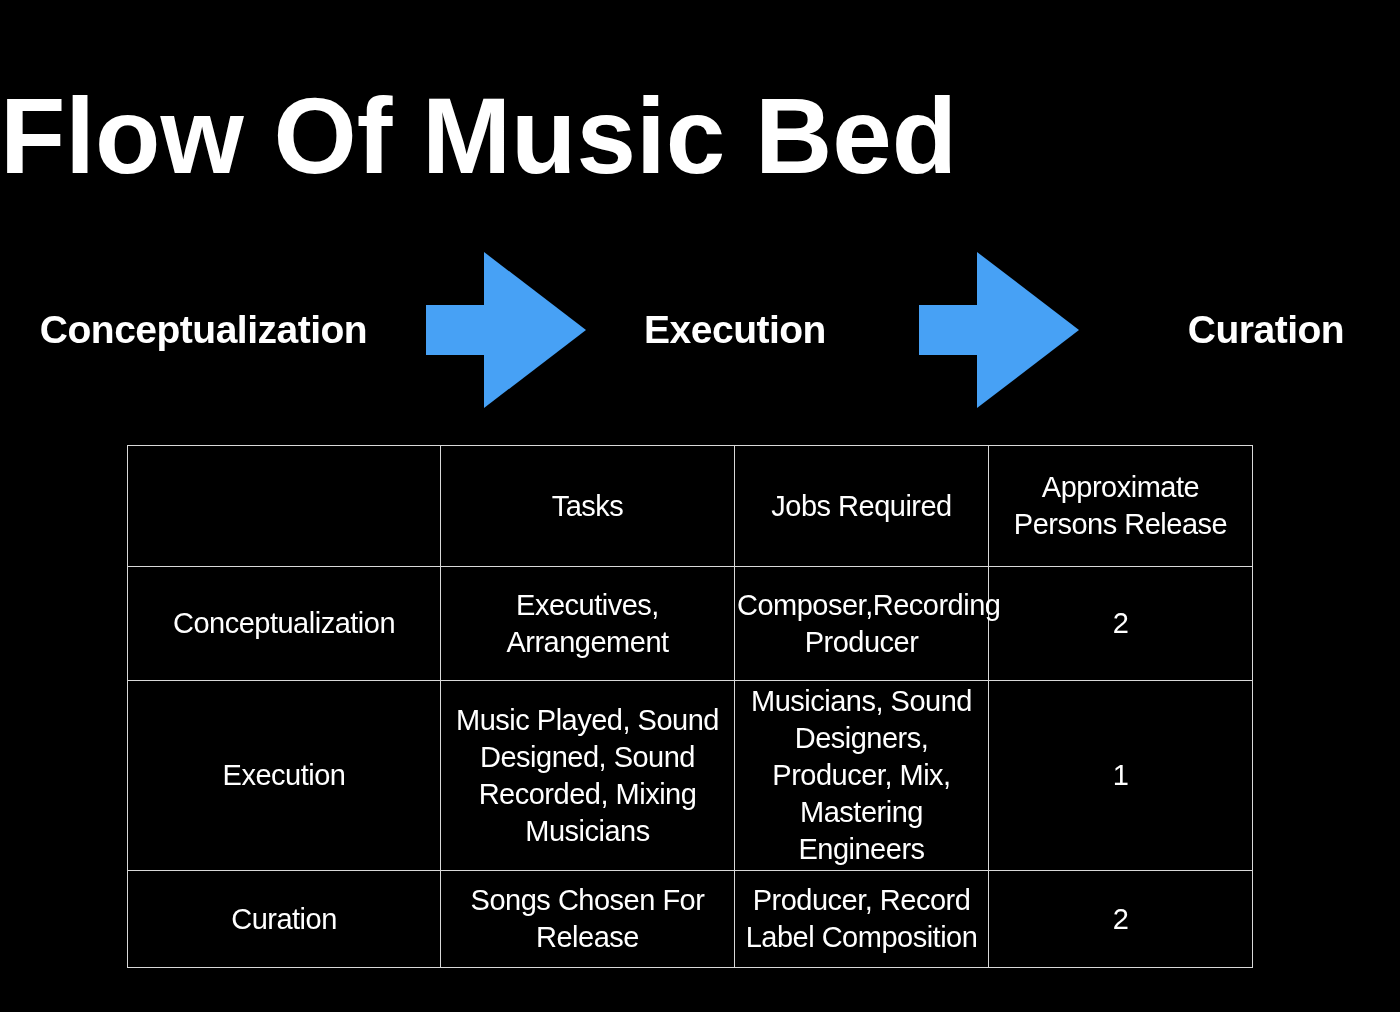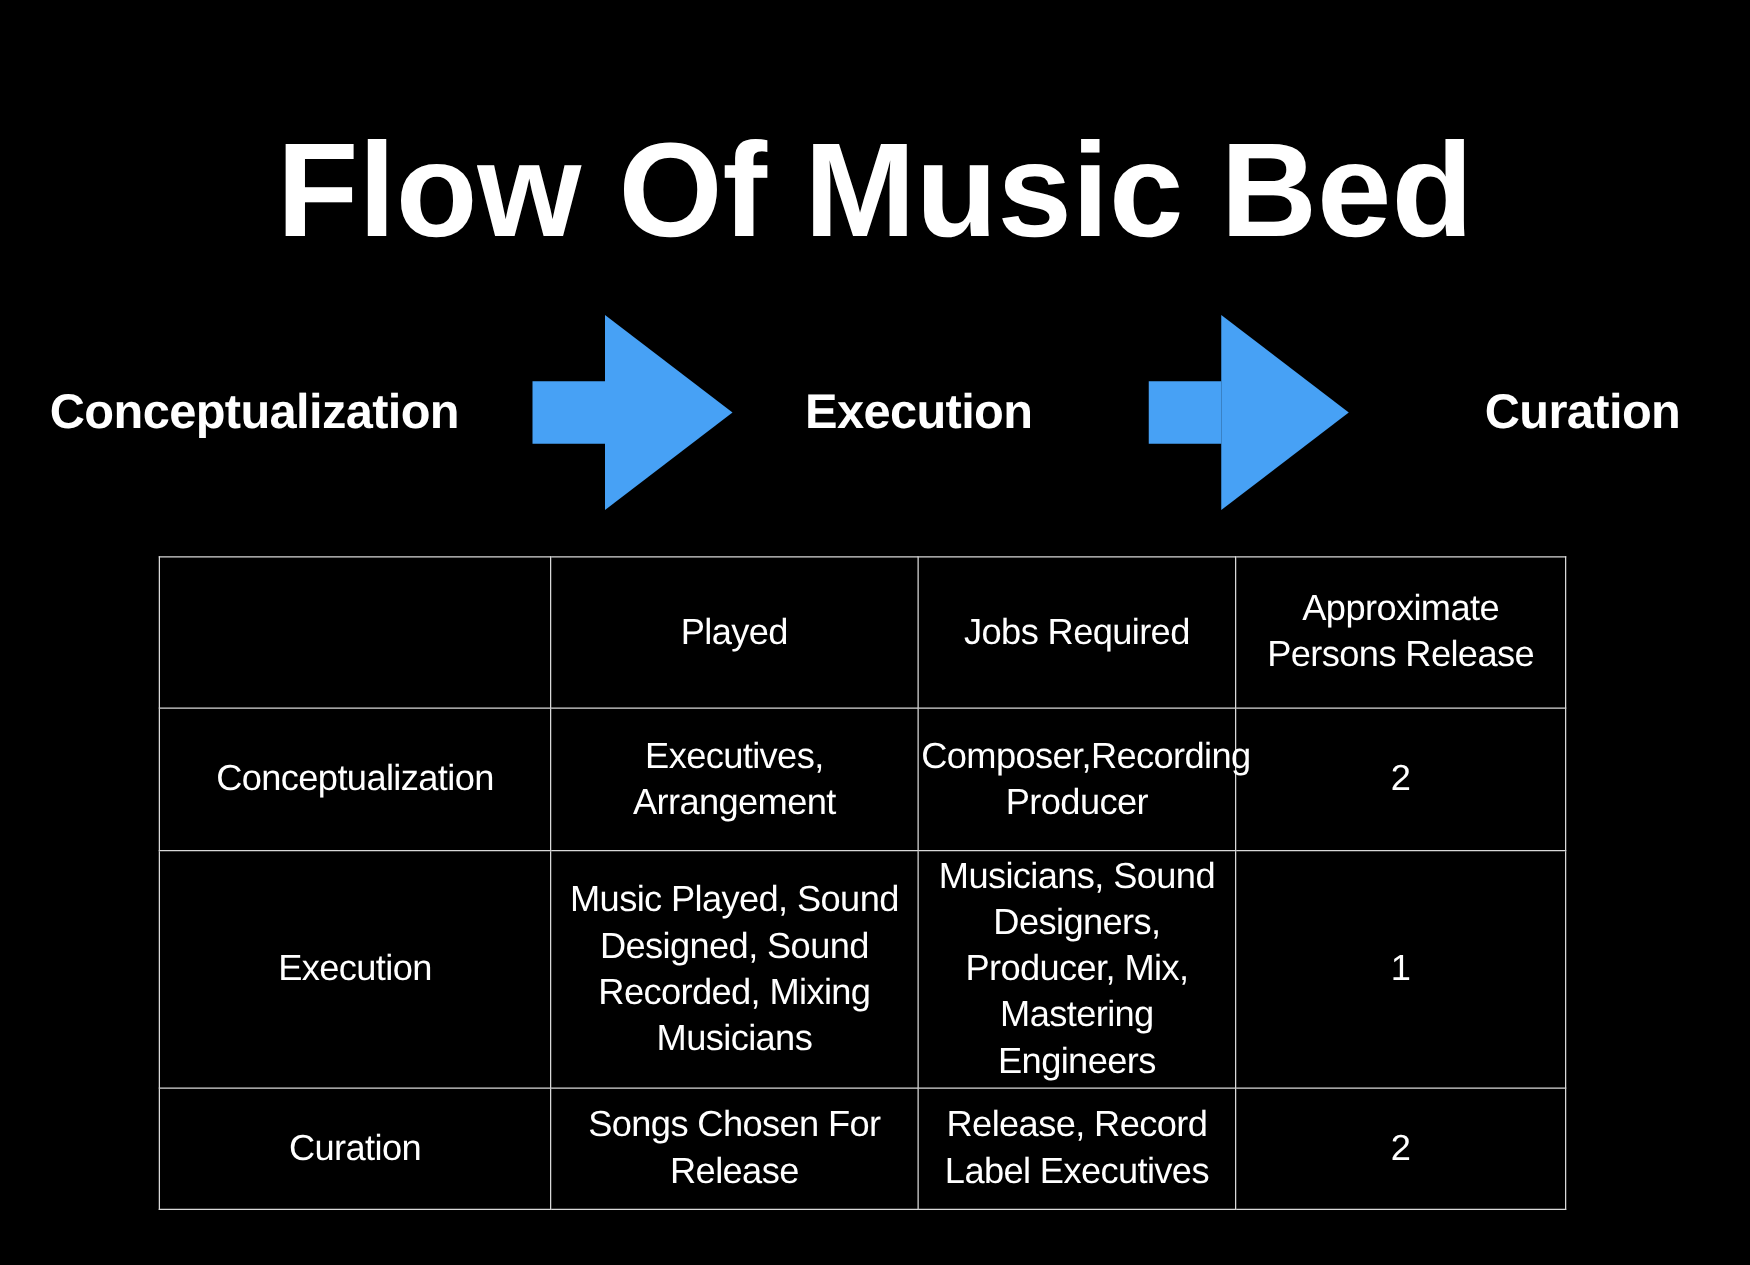--- a/index.html
+++ b/index.html
@@ -15,23 +15,22 @@
     background: #000000;
     font-family: "Liberation Sans", "DejaVu Sans", sans-serif;
     color: var(--text);
     overflow: hidden;
   }
   .slide { position: relative; width: 1400px; height: 1012px; }
 
   
   .title {
     position: absolute;
-    top: 16px; left: 0;
+    top: 0; left: 0;
     width: 100%;
-    text-align: center;
     font-size: 107px;
     font-weight: bold;
     line-height: 129px;
     white-space: nowrap;
   }
   .title span { display: block; }
 
   
   .flow-label {
     position: absolute;
@@ -123,38 +122,38 @@
   <table class="prod-table">
     <colgroup>
       <col style="width:313px">
       <col style="width:294px">
       <col style="width:254px">
       <col style="width:264px">
     </colgroup>
     <tbody>
       <tr class="r-head">
         <th></th>
-        <th>Played</th>
+        <th>Tasks</th>
         <th>Jobs Required</th>
         <th>Approximate Persons Release</th>
       </tr>
       <tr class="r-1">
         <td>Conceptualization</td>
         <td>Executives, Arrangement</td>
         <td>Composer,Recording Producer</td>
         <td>2</td>
       </tr>
       <tr class="r-2">
         <td>Execution</td>
         <td>Music Played, Sound Designed, Sound Recorded, Mixing Musicians</td>
         <td>Musicians, Sound Designers, Producer, Mix, Mastering Engineers</td>
         <td>1</td>
       </tr>
       <tr class="r-3">
         <td>Curation</td>
         <td>Songs Chosen For Release</td>
-        <td>Release, Record Label Executives</td>
+        <td>Producer, Record Label Composition</td>
         <td>2</td>
       </tr>
     </tbody>
   </table>
 
 </div>
 
 </body></html>

